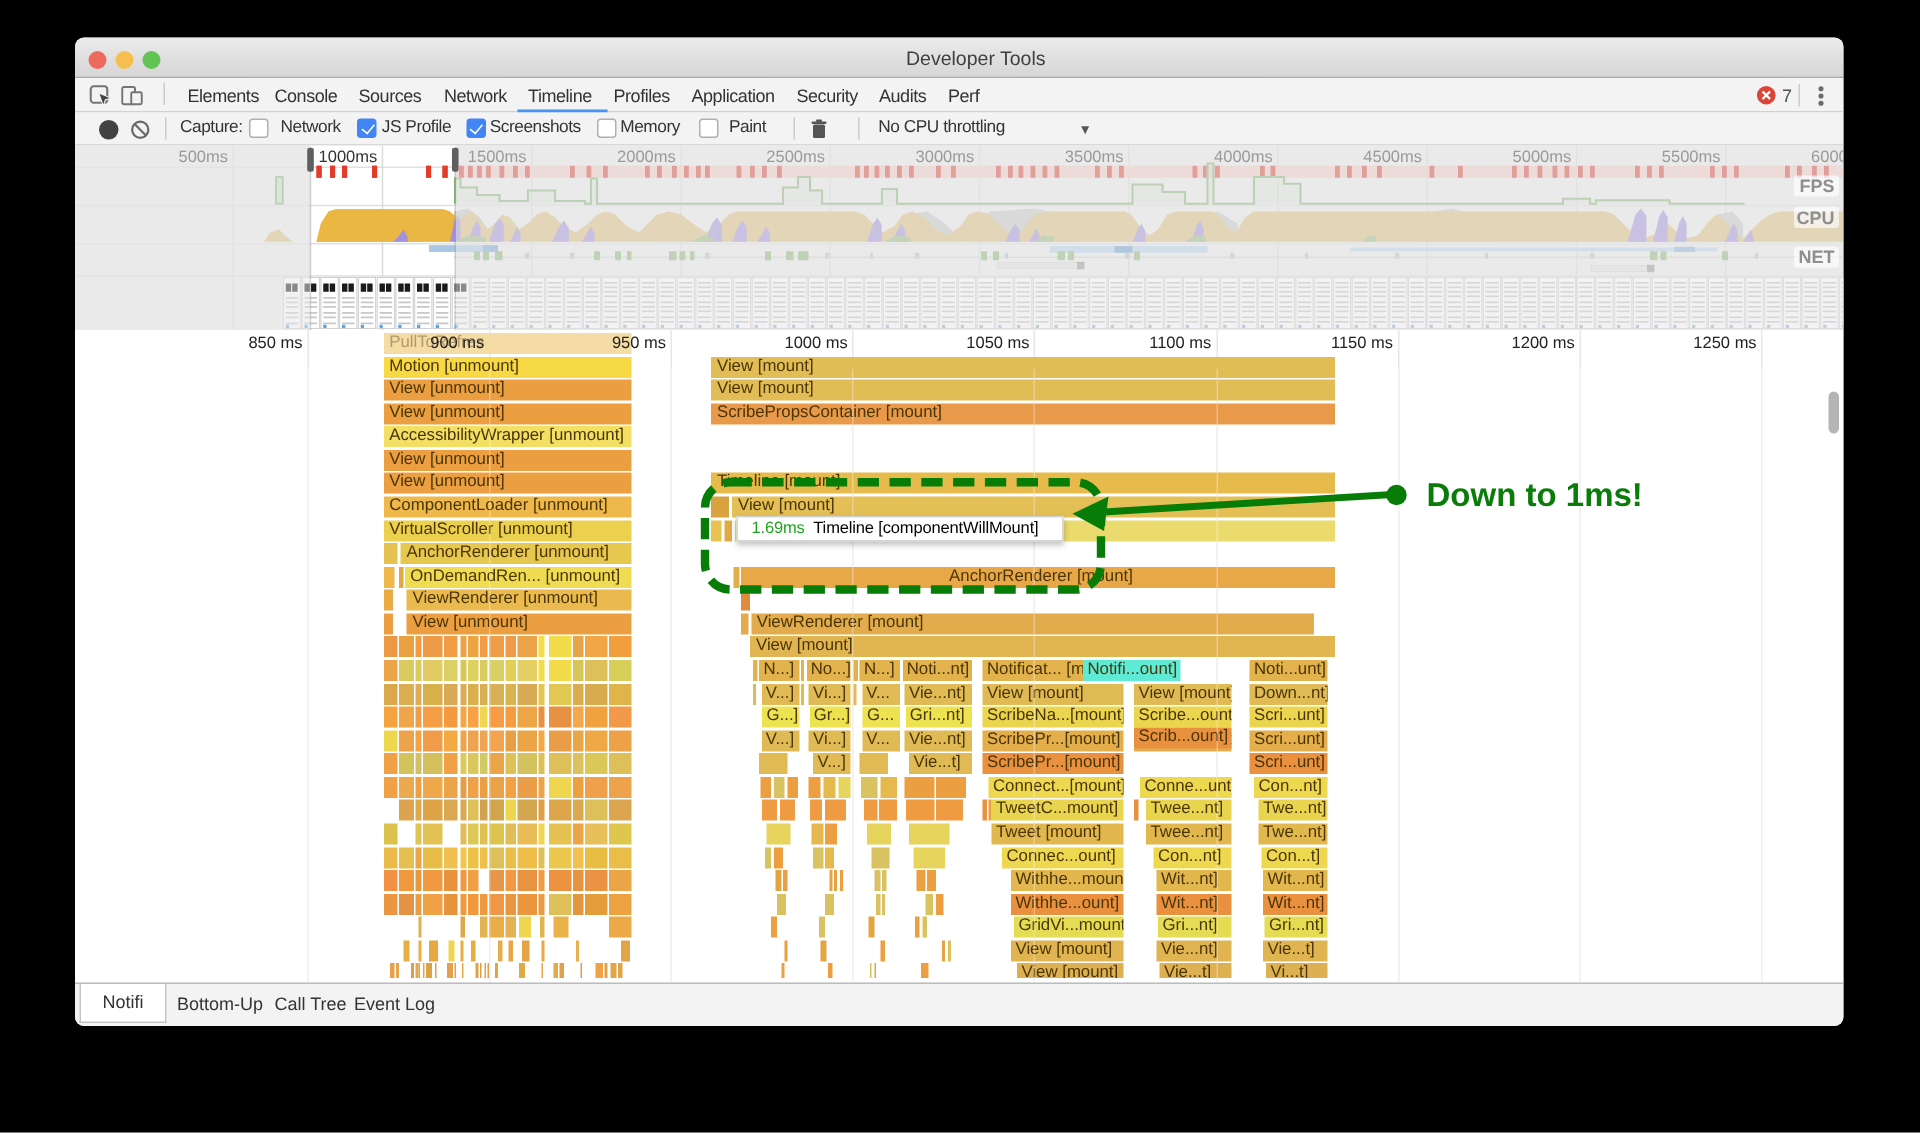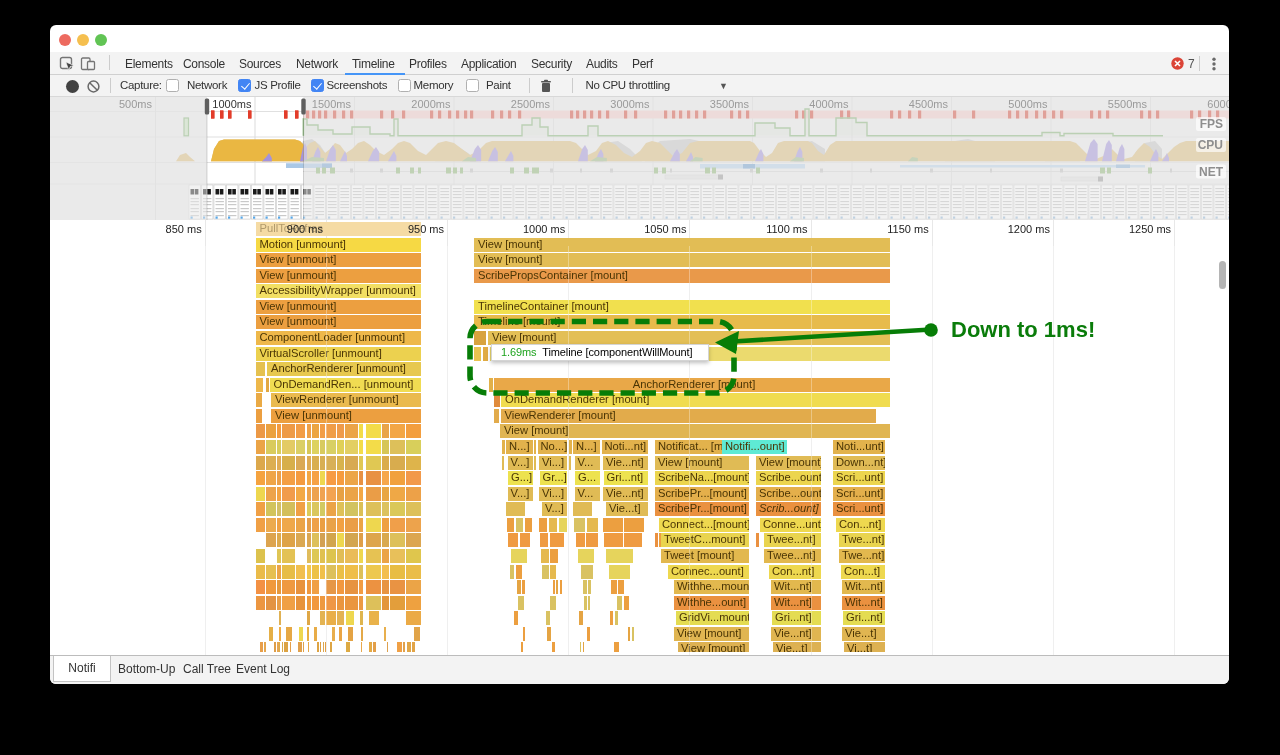--- a/index.html
+++ b/index.html
@@ -37,20 +37,23 @@
                 border:1px solid #c3c3c3; border-top:none; text-align:center; line-height:25px; }
 #bottom .bt { position:absolute; top:6px; }
 #tooltip { position:absolute; left:491px; top:343.5px; width:218px; height:17px; background:#fff;
             border:1px solid #d4d4d4; box-shadow:0 2px 4px rgba(0,0,0,0.25); z-index:40;
             font-size:11px; line-height:15px; padding-left:9px; white-space:nowrap; letter-spacing:-0.1px; }
 #tooltip .g { color:#1ea31e; }
 #anno { position:absolute; left:0; top:0; z-index:50; }
 svg text { font-family:"Liberation Sans", sans-serif; }
 </style></head><body>
 <div id="win">
+  <div id="title">
+      <span class="t">Developer Tools</span>
+    </div>
   <div class="tl" style="left:9px;background:#ed6a5f"></div>
   <div class="tl" style="left:27px;background:#f5bf4f"></div>
   <div class="tl" style="left:45px;background:#61c454"></div>
   <div id="tabbar">
     <svg style="position:absolute;left:9px;top:4px" width="16" height="16" viewBox="0 0 16 16">
       <rect x="1.5" y="1.5" width="11" height="11" rx="2" fill="none" stroke="#757575" stroke-width="1.4"></rect>
       <path d="M6.8 6 L15 9.4 L11.2 10.6 L9.9 14.6 Z" fill="#444" stroke="#f3f3f3" stroke-width="0.7"></path>
     </svg>
     <svg style="position:absolute;left:30px;top:4px" width="18" height="16" viewBox="0 0 18 16">
       <rect x="1.5" y="2" width="8.5" height="11.5" rx="1.2" fill="none" stroke="#757575" stroke-width="1.3"></rect>
@@ -2558,26 +2561,24 @@
 <div class="b" style="left:318.5px;top:422.4px;width:3.7px;height:9.6px;background:#e4aa46;"></div>
 <div class="b" style="left:323.4px;top:422.4px;width:2.2px;height:9.6px;background:#e39f49;"></div>
 <div class="b" style="left:336.7px;top:422.4px;width:1.7px;height:9.6px;background:#dda04e;"></div>
 <div class="b" style="left:346.6px;top:422.4px;width:5.1px;height:9.6px;background:#f0a045;"></div>
 <div class="b" style="left:352.9px;top:422.4px;width:2.2px;height:9.6px;background:#e1a14c;"></div>
 <div class="b" style="left:356.6px;top:422.4px;width:4.5px;height:9.6px;background:#e1a748;"></div>
 <div class="b" style="left:362.4px;top:422.4px;width:2.2px;height:9.6px;background:#e2a446;"></div>
 <div class="b" style="left:424.0px;top:17.6px;width:416.0px;height:14.0px;background:#e2bd55;color:#4a3505;padding-left:4px;">View [mount]</div>
 <div class="b" style="left:424.0px;top:33.1px;width:416.0px;height:14.0px;background:#e2bd55;color:#4a3505;padding-left:4px;">View [mount]</div>
 <div class="b" style="left:424.0px;top:48.7px;width:416.0px;height:14.0px;background:#e9994a;color:#4a3505;padding-left:4px;">ScribePropsContainer [mount]</div>
-<div class="b" style="left:424.0px;top:79.9px;width:416.0px;height:14.0px;background:#f1e04e;color:#4a3505;padding-left:4px;">TimelineContainer [mount]</div>
 <div class="b" style="left:424.0px;top:95.4px;width:416.0px;height:14.0px;background:#e7bb4b;color:#4a3505;padding-left:4px;">Timeline [mount]</div>
 <div class="b" style="left:438.0px;top:111.0px;width:402.0px;height:14.0px;background:#e3bf56;color:#4a3505;padding-left:4px;">View [mount]</div>
 <div class="b" style="left:440.0px;top:126.6px;width:400.0px;height:14.0px;background:#ebda6e;color:#4a3505;padding-left:4px;">View [mount]</div>
 <div class="b" style="left:444.0px;top:157.7px;width:396.0px;height:14.0px;background:#e9a848;color:#4a3505;padding-left:4px;text-align:center;">AnchorRenderer [mount]</div>
-<div class="b" style="left:451.0px;top:173.3px;width:389.0px;height:14.0px;background:#f0dc50;color:#4a3505;padding-left:4px;">OnDemandRenderer [mount]</div>
 <div class="b" style="left:450.5px;top:188.8px;width:375px;height:14.0px;background:#e2ab4b;color:#4a3505;padding-left:4px;">ViewRenderer [mount]</div>
 <div class="b" style="left:450.0px;top:204.4px;width:390.0px;height:14.0px;background:#e0b552;color:#4a3505;padding-left:4px;">View [mount]</div>
 <div class="b" style="left:424.0px;top:111.0px;width:12.0px;height:14.0px;background:#d8a33e;"></div>
 <div class="b" style="left:433.0px;top:126.6px;width:5.0px;height:14.0px;background:#e0ab44;"></div>
 <div class="b" style="left:424.0px;top:126.6px;width:7.0px;height:14.0px;background:#e8c350;"></div>
 <div class="b" style="left:439.0px;top:157.7px;width:3.5px;height:14.0px;background:#e2b048;"></div>
 <div class="b" style="left:444.0px;top:173.3px;width:5.5px;height:14.0px;background:#e08b3c;"></div>
 <div class="b" style="left:444.0px;top:188.8px;width:4.5px;height:14.0px;background:#e2ab4b;"></div>
 <div class="b" style="left:605.0px;top:220.0px;width:94.0px;height:14.0px;background:#e2b24c;color:#4a3505;padding-left:3px;">Notificat... [mount]</div>
 <div class="b" style="left:605.0px;top:235.6px;width:94.0px;height:14.0px;background:#e0bb55;color:#4a3505;padding-left:3px;">View [mount]</div>
@@ -2592,21 +2593,21 @@
 <div class="b" style="left:624.0px;top:375.7px;width:75.0px;height:14.0px;background:#ea9140;color:#4a3505;padding-left:3px;">Withhe...ount]</div>
 <div class="b" style="left:626.0px;top:391.2px;width:73.0px;height:14.0px;background:#e4dc52;color:#4a3505;padding-left:3px;">GridVi...mount]</div>
 <div class="b" style="left:624.0px;top:406.8px;width:75.0px;height:14.0px;background:#e0b551;color:#4a3505;padding-left:3px;">View [mount]</div>
 <div class="b" style="left:628.0px;top:422.4px;width:71.0px;height:9.6px;background:#ddb152;color:#4a3505;padding-left:3px;">View [mount]</div>
 <div class="b" style="left:605.0px;top:313.4px;width:2.5px;height:14.0px;background:#ea9140;"></div>
 <div class="b" style="left:608.5px;top:313.4px;width:2.0px;height:14.0px;background:#ec9f40;"></div>
 <div class="b" style="left:672px;top:220.0px;width:65.0px;height:14.0px;background:#5eead4;color:#4a3505;padding-left:3px;">Notifi...ount]</div>
 <div class="b" style="left:706.0px;top:235.6px;width:65.0px;height:14.0px;background:#e0bb55;color:#4a3505;padding-left:3px;">View [mount]</div>
 <div class="b" style="left:706.0px;top:251.1px;width:65.0px;height:14.0px;background:#ecd54e;color:#4a3505;padding-left:3px;">Scribe...ount]</div>
 <div class="b" style="left:706.0px;top:266.7px;width:65.0px;height:14.0px;background:#e4af4b;color:#4a3505;padding-left:3px;">Scribe...ount]</div>
-<div class="b" style="left:706.0px;top:282px;width:65.0px;height:14.0px;background:#ea9140;color:#4a3505;padding-left:3px;font-style:italic;">Scrib...ount]</div>
+<div class="b" style="left:706.0px;top:265px;width:65.0px;height:14.0px;background:#ea9140;color:#4a3505;padding-left:3px;">Scrib...ount]</div>
 <div class="b" style="left:710.0px;top:297.8px;width:61.0px;height:14.0px;background:#eed84f;color:#4a3505;padding-left:3px;">Conne...unt]</div>
 <div class="b" style="left:714.0px;top:313.4px;width:57.0px;height:14.0px;background:#e9d44f;color:#4a3505;padding-left:3px;">Twee...nt]</div>
 <div class="b" style="left:714.0px;top:329.0px;width:57.0px;height:14.0px;background:#e2b84e;color:#4a3505;padding-left:3px;">Twee...nt]</div>
 <div class="b" style="left:719.0px;top:344.5px;width:52.0px;height:14.0px;background:#eed84f;color:#4a3505;padding-left:3px;">Con...nt]</div>
 <div class="b" style="left:721.0px;top:360.1px;width:50.0px;height:14.0px;background:#e2b84e;color:#4a3505;padding-left:3px;">Wit...nt]</div>
 <div class="b" style="left:721.0px;top:375.7px;width:50.0px;height:14.0px;background:#ea9140;color:#4a3505;padding-left:3px;">Wit...nt]</div>
 <div class="b" style="left:722.0px;top:391.2px;width:49.0px;height:14.0px;background:#e4dc52;color:#4a3505;padding-left:3px;">Gri...nt]</div>
 <div class="b" style="left:721.0px;top:406.8px;width:50.0px;height:14.0px;background:#e0b551;color:#4a3505;padding-left:3px;">Vie...nt]</div>
 <div class="b" style="left:723.0px;top:422.4px;width:48.0px;height:9.6px;background:#ddb152;color:#4a3505;padding-left:3px;">Vie...t]</div>
 <div class="b" style="left:706.0px;top:313.4px;width:2.5px;height:14.0px;background:#ea9140;"></div>

